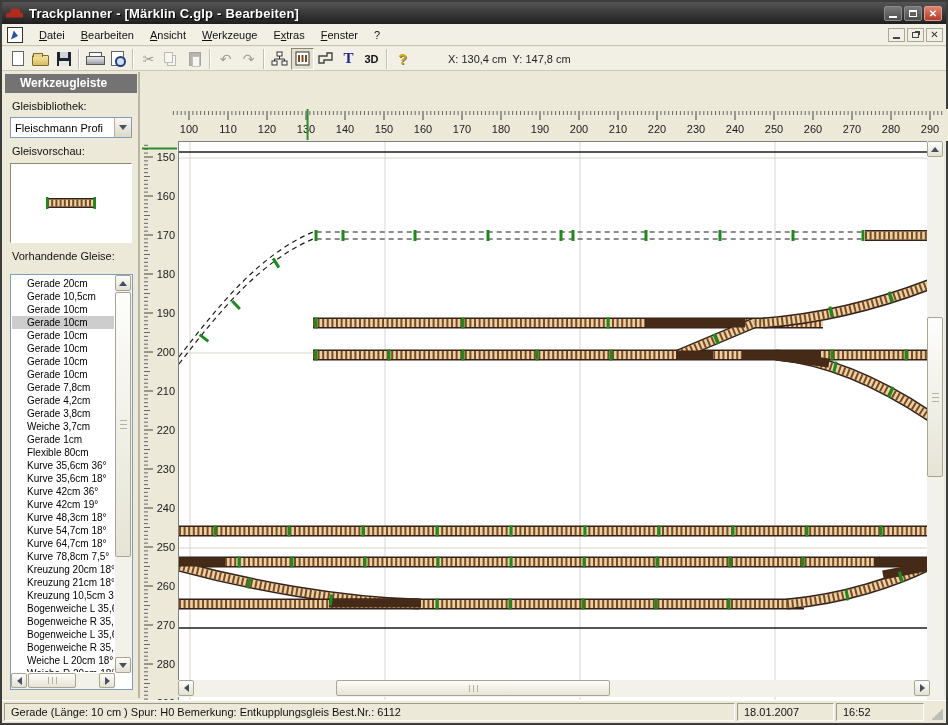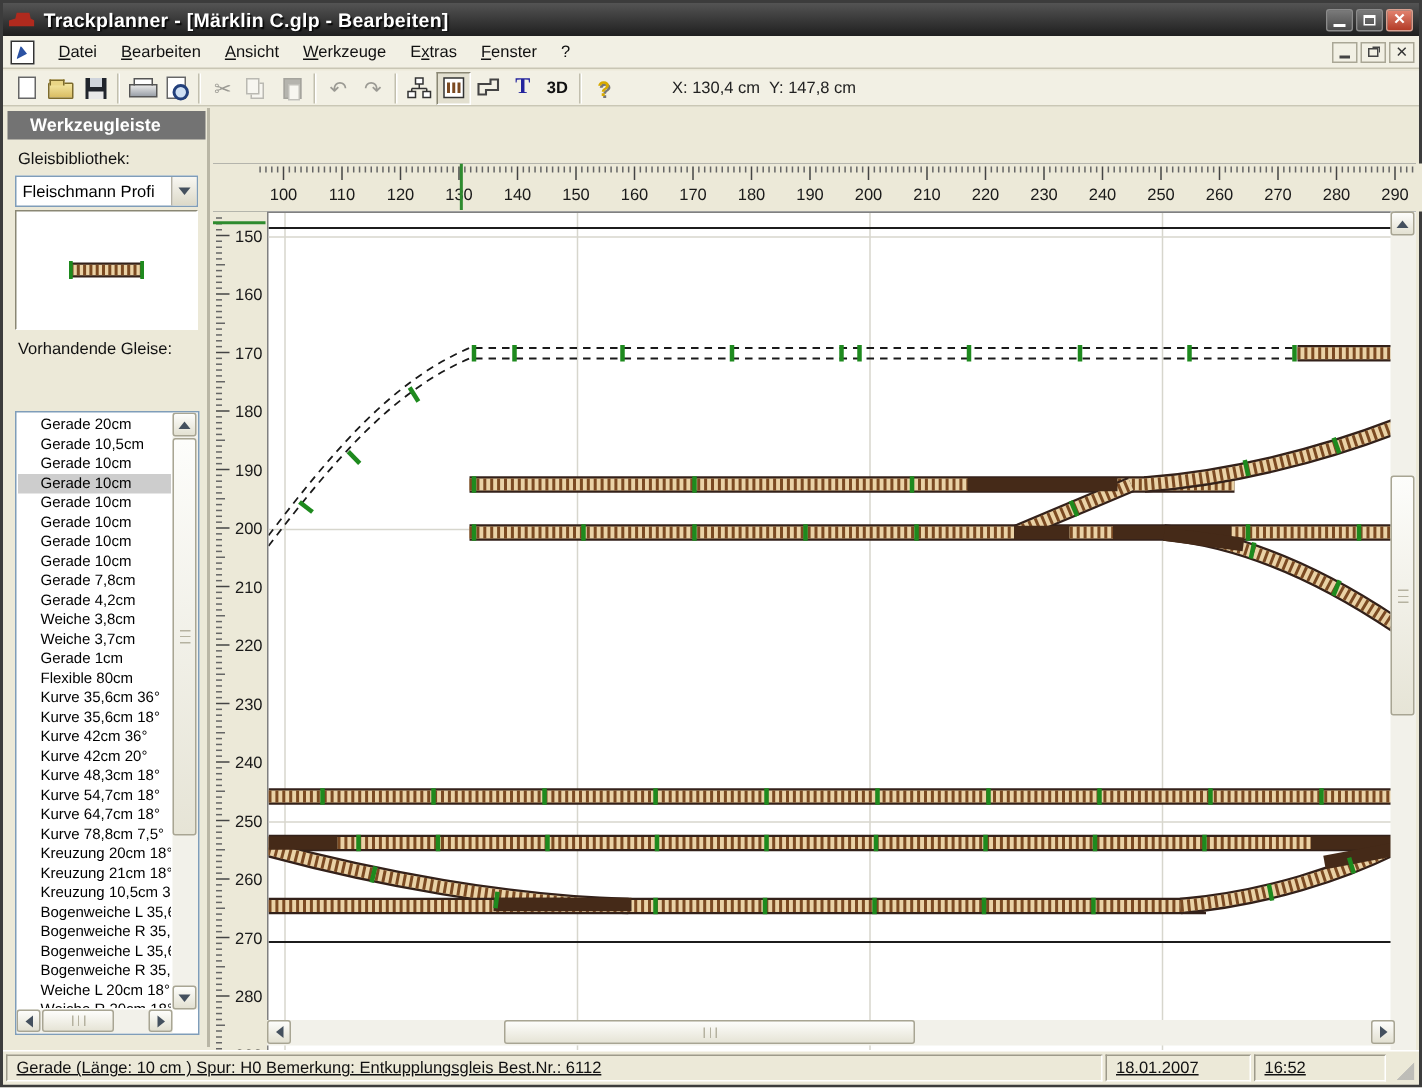--- a/index.html
+++ b/index.html
@@ -89,21 +89,21 @@
   .tr-bed  { fill:none; stroke:#ead2a6; stroke-width:8; }
   .tr-ties { fill:none; stroke:#7b4a22; stroke-width:8; stroke-dasharray:2 2.6; }
   .tr-dark { fill:none; stroke:#452a18; stroke-width:9; }
   .dash { fill:none; stroke:#1a1a1a; stroke-width:1.2; stroke-dasharray:5 4; }
   
   #vsb { position:absolute; right:0; top:32px; width:17px; height:578px; }
   #hsb { position:absolute; left:36px; bottom:1px; height:17px; width:752px; }
 
   
   #statusbar { position:absolute; left:0; right:0; bottom:0; height:23px; background:#ece9d8; border-top:1px solid #fff; display:flex; align-items:stretch; padding:2px 2px 2px 2px; font-size:11px; color:#111; }
-  .st-panel { border:1px solid; border-color:#9d9a8a #fff #fff #9d9a8a; padding:2px 6px 0 6px; white-space:nowrap; overflow:hidden;text-decoration:underline; }
+  .st-panel { border:1px solid; border-color:#9d9a8a #fff #fff #9d9a8a; padding:2px 6px 0 6px; white-space:nowrap; overflow:hidden; }
   #st-info { width:731px; }
   #st-date { width:97px; margin-left:2px; }
   #st-time { width:88px; margin-left:2px; }
   #st-grip { flex:1; position:relative; }
   #st-grip::after { content:""; position:absolute; right:1px; bottom:1px; width:12px; height:12px;
     background:linear-gradient(135deg,transparent 50%,#aaa 50%) ;
     clip-path:polygon(100% 0,100% 100%,0 100%); opacity:.7; }
 </style>
 </head>
 <body>
@@ -217,20 +217,21 @@
 
   <div id="sidebar">
     <div id="sidebar-header">Werkzeugleiste</div>
     <div class="side-label">Gleisbibliothek:</div>
     <div id="combo">
       <div id="combo-value">Fleischmann Profi</div>
       <div id="combo-btn">
           <div class="arr-down"></div>
         </div>
     </div>
+    <div class="side-label">Gleisvorschau:</div>
     <div id="preview-box">
       <svg width="56" height="14">
         <path d="M4,7 H52" class="tr-rail" style="stroke-width:10"></path>
         <path d="M4,7 H52" class="tr-bed" style="stroke-width:7"></path>
         <path d="M4,7 H52" class="tr-ties" style="stroke-width:7;stroke-dasharray:2 2.2"></path>
         <rect x="3" y="1" width="2.5" height="12" fill="#1e8a1e"></rect>
           <rect x="50.5" y="1" width="2.5" height="12" fill="#1e8a1e"></rect>
       </svg>
     </div>
     <div class="side-label">Vorhandende Gleise:</div>
@@ -239,28 +240,28 @@
           <div class="list-item">Gerade 20cm</div>
           <div class="list-item">Gerade 10,5cm</div>
           <div class="list-item">Gerade 10cm</div>
           <div class="list-item selected">Gerade 10cm</div>
           <div class="list-item">Gerade 10cm</div>
           <div class="list-item">Gerade 10cm</div>
           <div class="list-item">Gerade 10cm</div>
           <div class="list-item">Gerade 10cm</div>
           <div class="list-item">Gerade 7,8cm</div>
           <div class="list-item">Gerade 4,2cm</div>
-          <div class="list-item">Weiche 3,8cm</div>
+          <div class="list-item">Gerade 3,8cm</div>
           <div class="list-item">Weiche 3,7cm</div>
           <div class="list-item">Gerade 1cm</div>
           <div class="list-item">Flexible 80cm</div>
           <div class="list-item">Kurve 35,6cm 36°</div>
           <div class="list-item">Kurve 35,6cm 18°</div>
           <div class="list-item">Kurve 42cm 36°</div>
-          <div class="list-item">Kurve 42cm 20°</div>
+          <div class="list-item">Kurve 42cm 19°</div>
           <div class="list-item">Kurve 48,3cm 18°</div>
           <div class="list-item">Kurve 54,7cm 18°</div>
           <div class="list-item">Kurve 64,7cm 18°</div>
           <div class="list-item">Kurve 78,8cm 7,5°</div>
           <div class="list-item">Kreuzung 20cm 18°</div>
           <div class="list-item">Kreuzung 21cm 18°</div>
           <div class="list-item">Kreuzung 10,5cm 36°</div>
           <div class="list-item">Bogenweiche L 35,6c</div>
           <div class="list-item">Bogenweiche R 35,6c</div>
           <div class="list-item">Bogenweiche L 35,6c</div>

